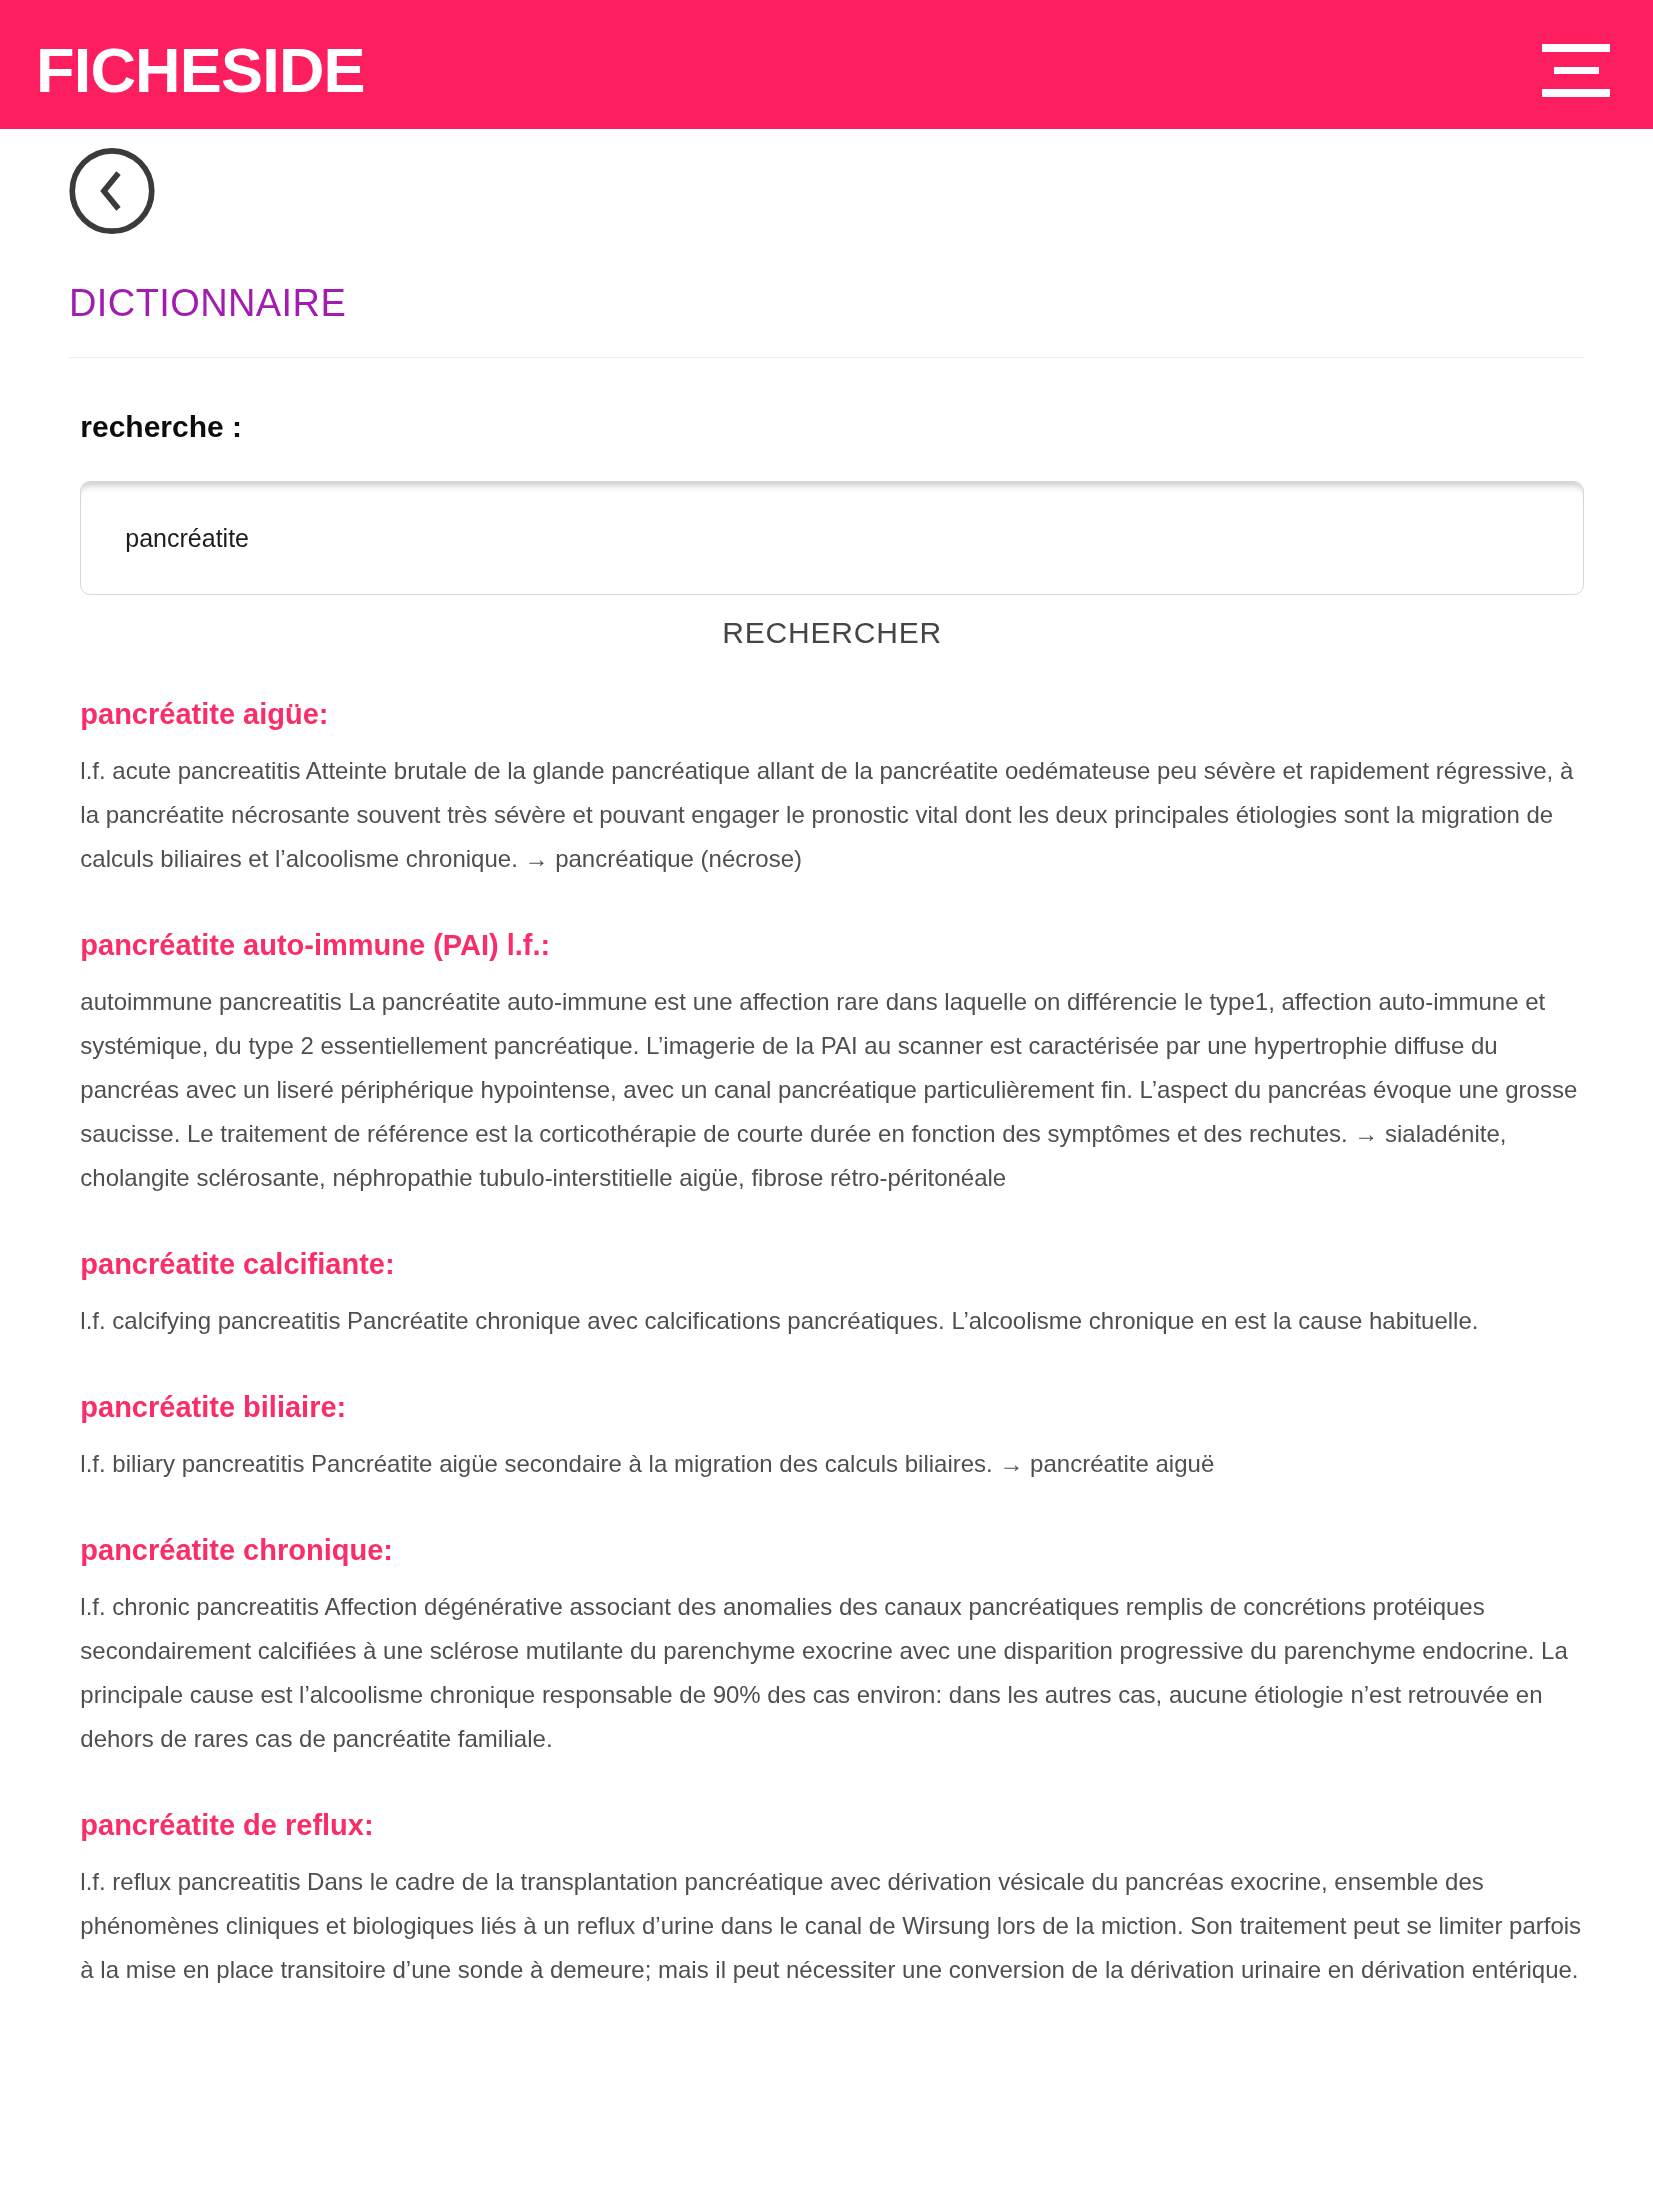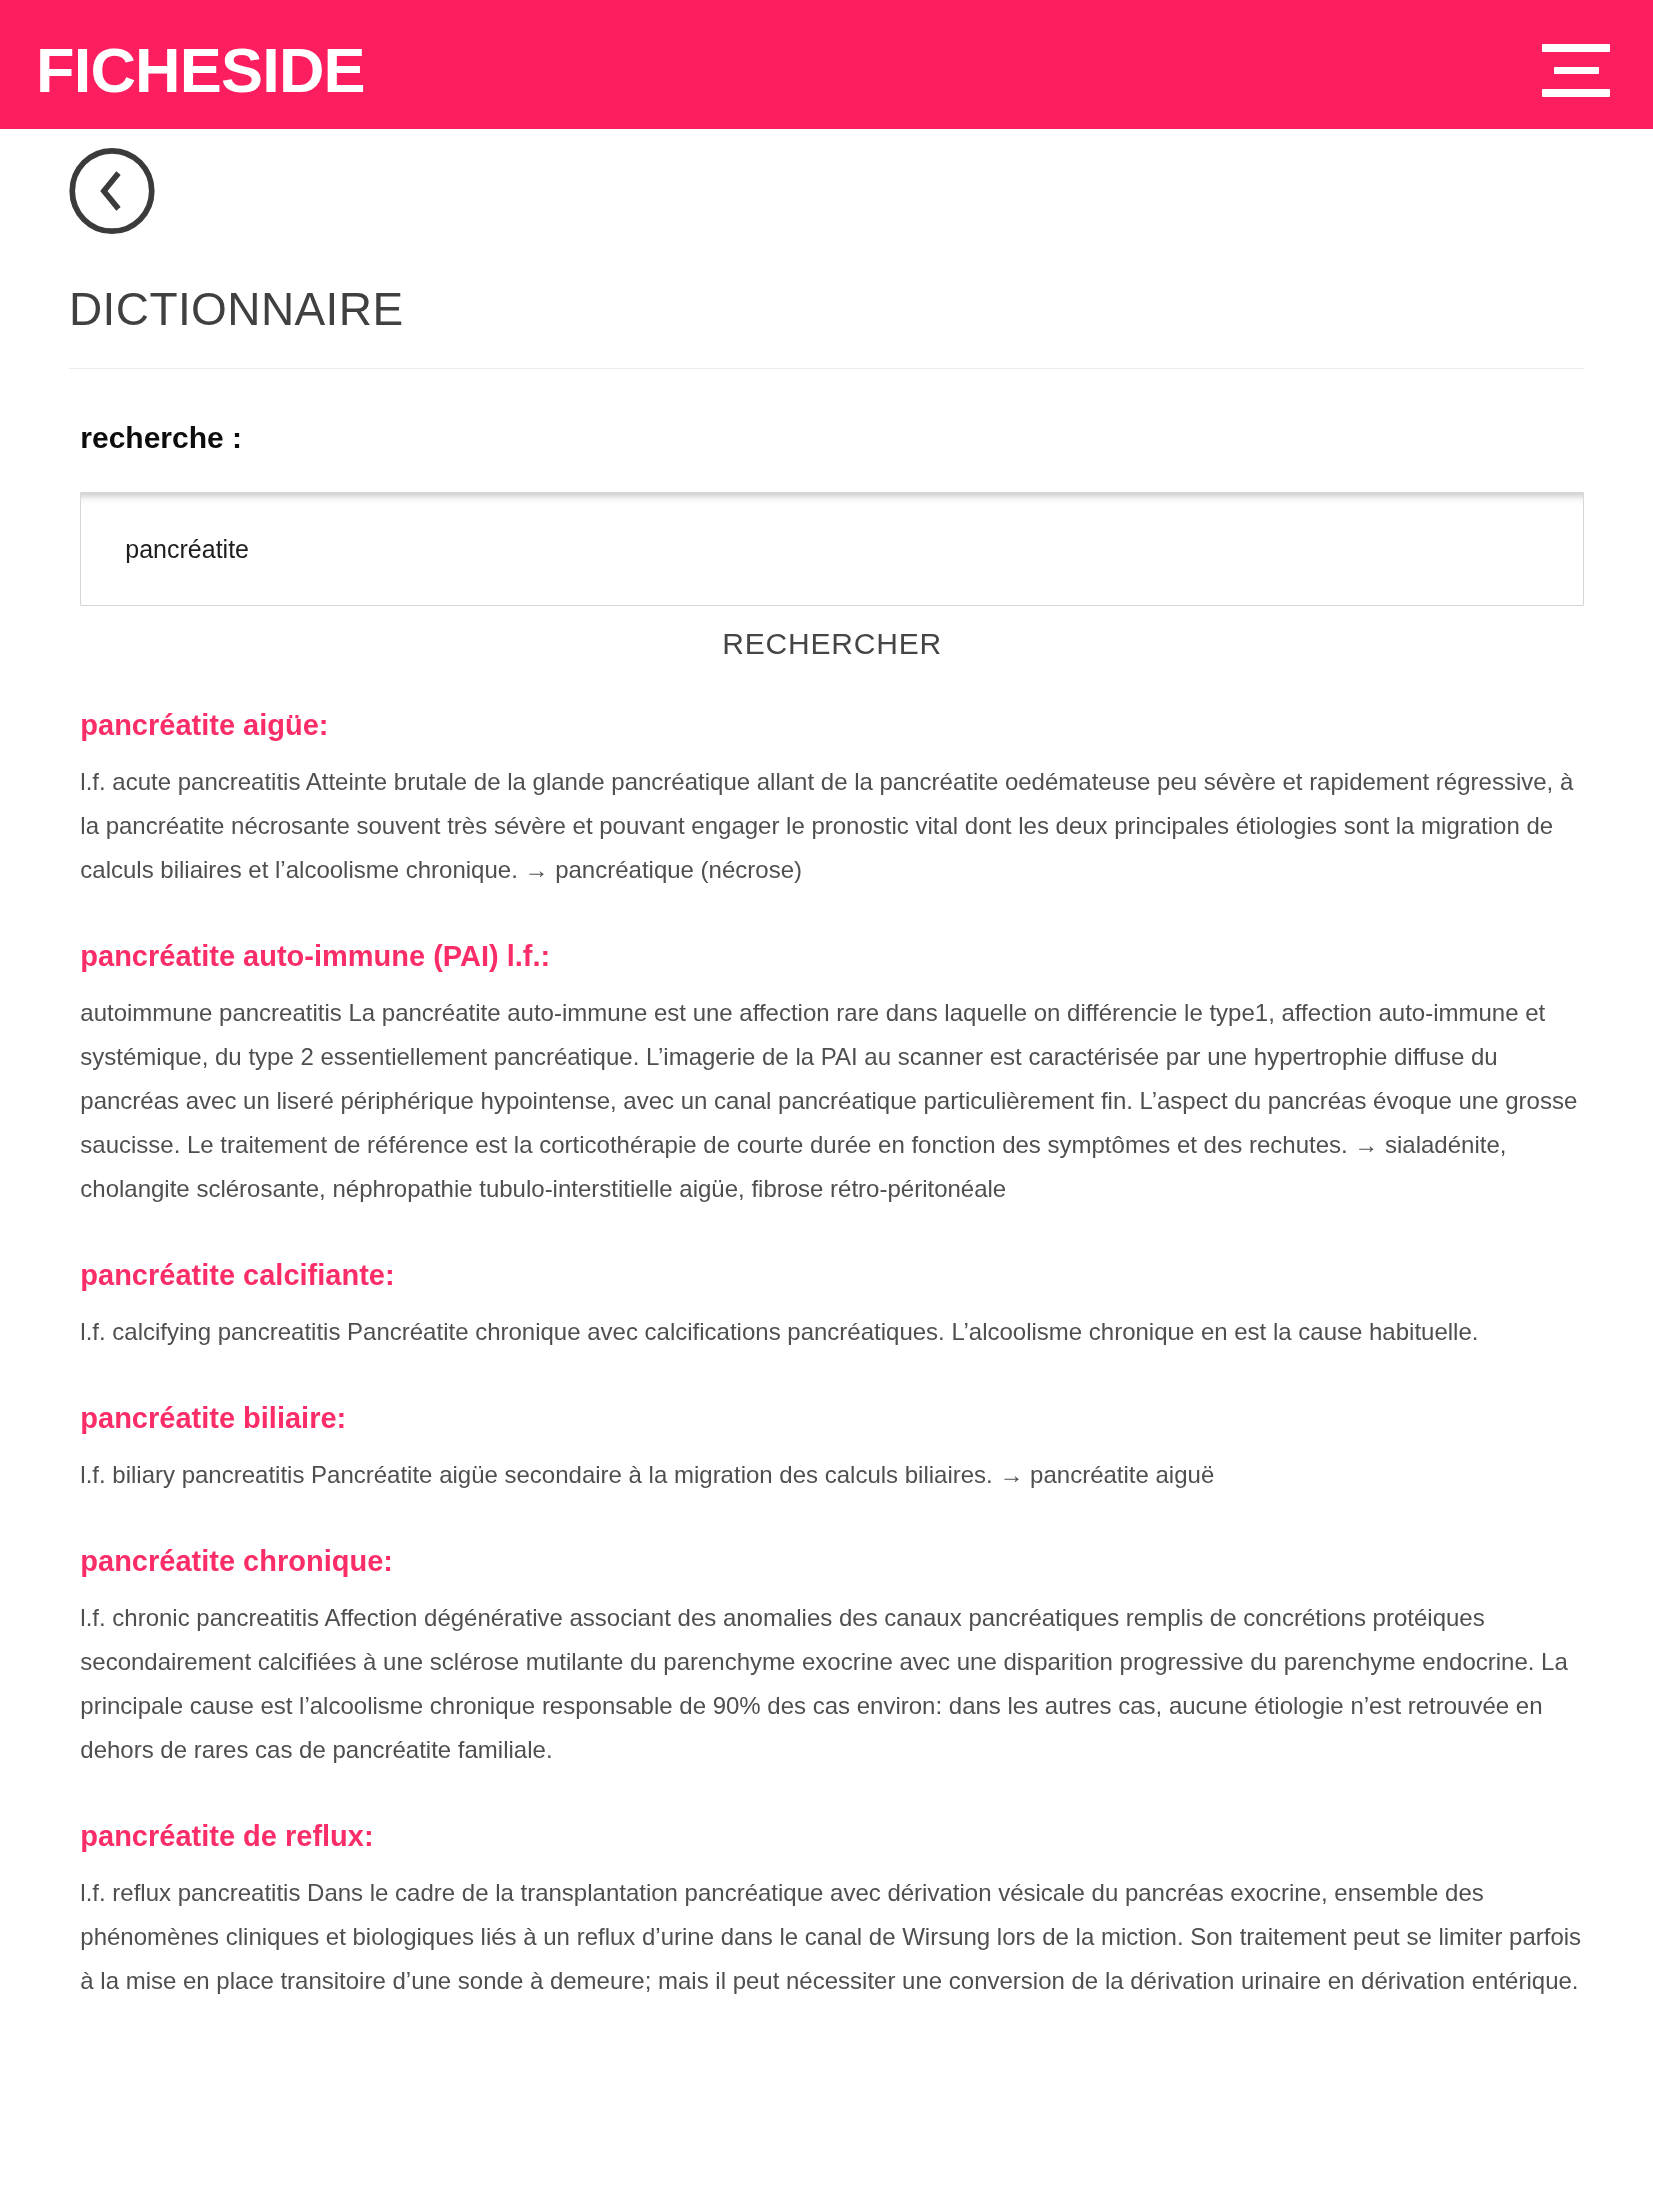--- a/index.html
+++ b/index.html
@@ -41,23 +41,23 @@
   .back-btn {
     margin-top: 19.4px;
     width: 86px; height: 86px;
     background: none; border: none; cursor: pointer;
     padding: 0; display: block;
   }
   .back-btn svg { display: block; }
 
   .page-title {
     margin-top: 48px;
-    font-size: 46px;
+    font-size: 38px;
     font-weight: 300;
-    color: #404040;
+    color: #a21caf;
     letter-spacing: 0.4px;
   }
 
   .divider {
     margin-top: 32px;
     border: none;
     border-top: 1.6px solid #ececec;
     height: 0;
   }
 
@@ -67,21 +67,21 @@
     margin-top: 52px;
     font-size: 30px;
     font-weight: bold;
     color: #0c0c0c;
   }
   .search-input {
     margin-top: 37px;
     width: 100%;
     height: 114px;
     border: 1.6px solid #d7d7d7;
-    border-radius: 1px;
+    border-radius: 10px;
     padding: 0 32px 0 44px;
     font-size: 25px;
     color: #1d1d1d;
     font-family: "Liberation Sans", "DejaVu Sans", sans-serif;
     box-shadow: inset 0 9.7px 7.3px -6.5px rgba(0,0,0,0.22);
     outline: none;
     display: block;
   }
   .search-btn {
     display: block;

